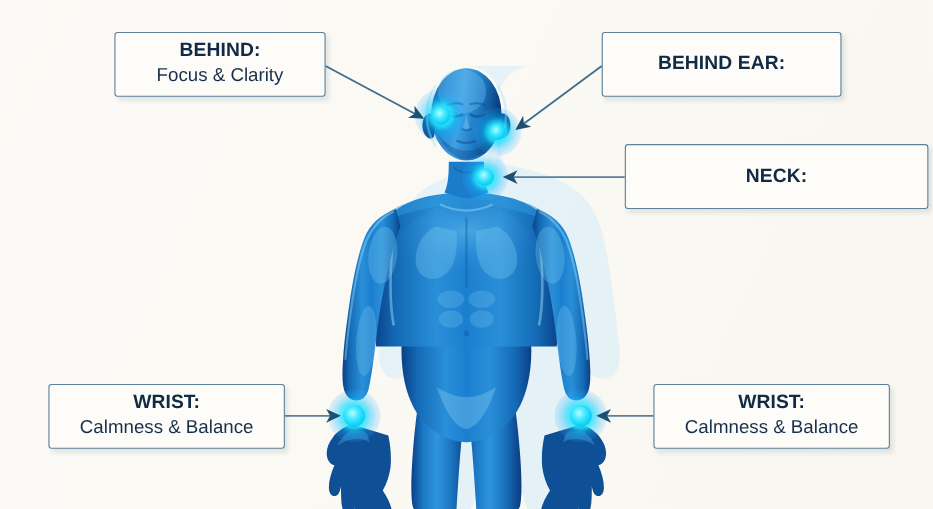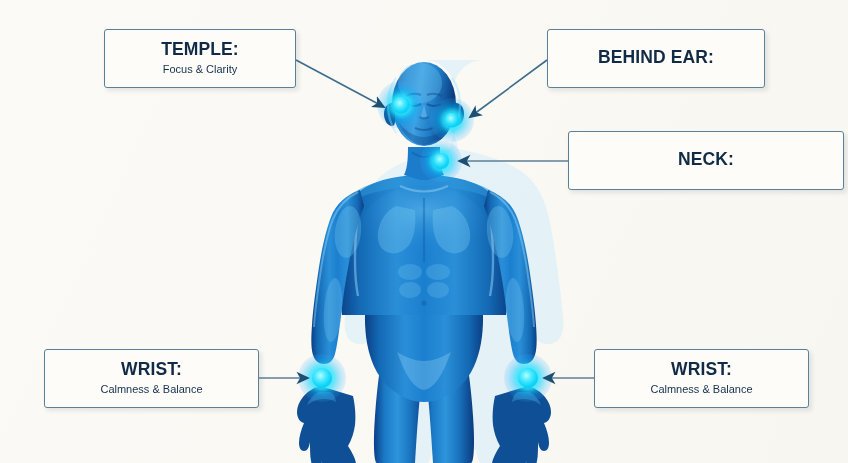--- a/index.html
+++ b/index.html
@@ -47,21 +47,21 @@
   }
   .callout .c-title {
     font-size: 17.5px;
     font-weight: bold;
     color: #112a45;
     letter-spacing: 0.1px;
     line-height: 1.25;
     white-space: nowrap;
   }
   .callout .c-sub {
-    font-size: 11px;
+    font-size: 17px;
     font-weight: 400;
     color: #16304c;
     line-height: 1.3;
     margin-top: 1px;
     white-space: nowrap;
   }
 
   #callout-temple      { left: 104px; top: 29px;  width: 192px; height: 59px; }
   #callout-behind-ear  { left: 547px; top: 29px;  width: 218px; height: 59px; }
   #callout-neck        { left: 568px; top: 131px; width: 276px; height: 59px; }
@@ -359,21 +359,21 @@
     <g>
       <path d="M259 378 L308 378" stroke="#5c7f99" stroke-width="1.6" fill="none" marker-end="url(#arrowHead)"></path>
     </g>
 
     <g>
       <path d="M594 378 L544 378" stroke="#5c7f99" stroke-width="1.6" fill="none" marker-end="url(#arrowHead)"></path>
     </g>
   </svg>
 
   <div class="callout" id="callout-temple">
-    <div class="c-title">TEMPLE:</div>
+    <div class="c-title">BEHIND:</div>
     <div class="c-sub">Focus &amp; Clarity</div>
   </div>
 
   <div class="callout" id="callout-behind-ear">
     <div class="c-title">BEHIND EAR:</div>
   </div>
 
   <div class="callout" id="callout-neck">
     <div class="c-title">NECK:</div>
   </div>

